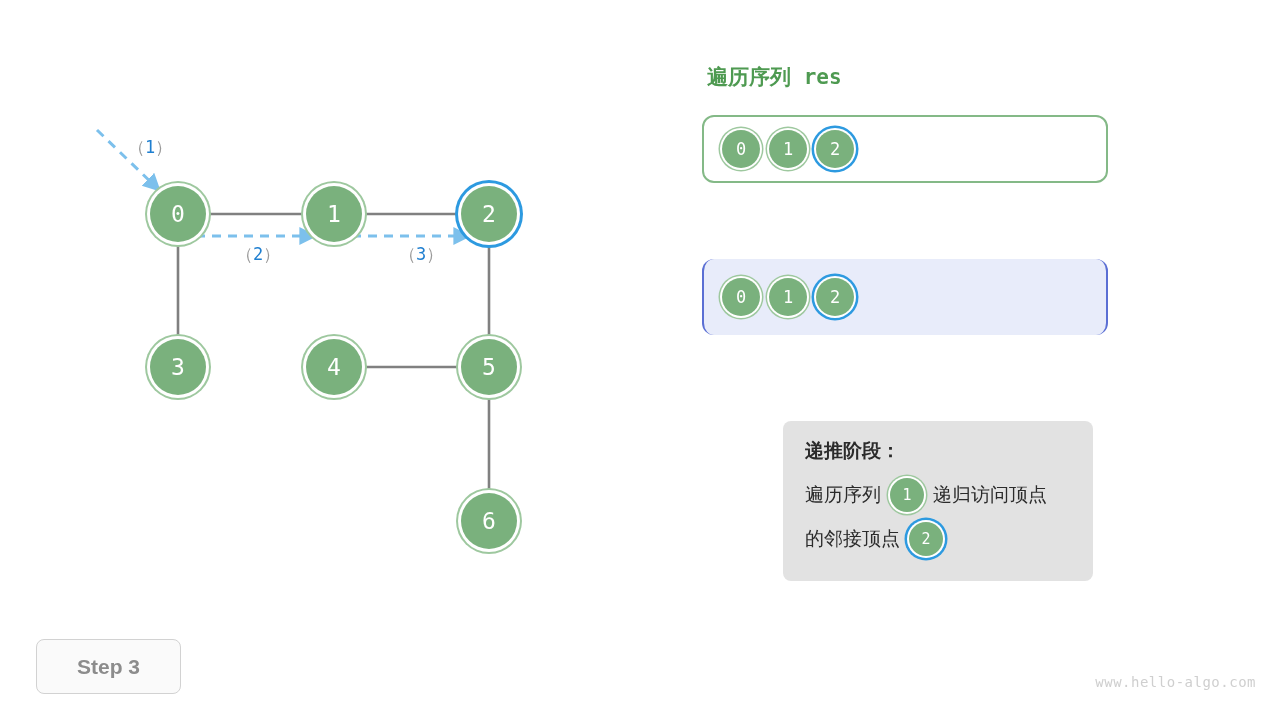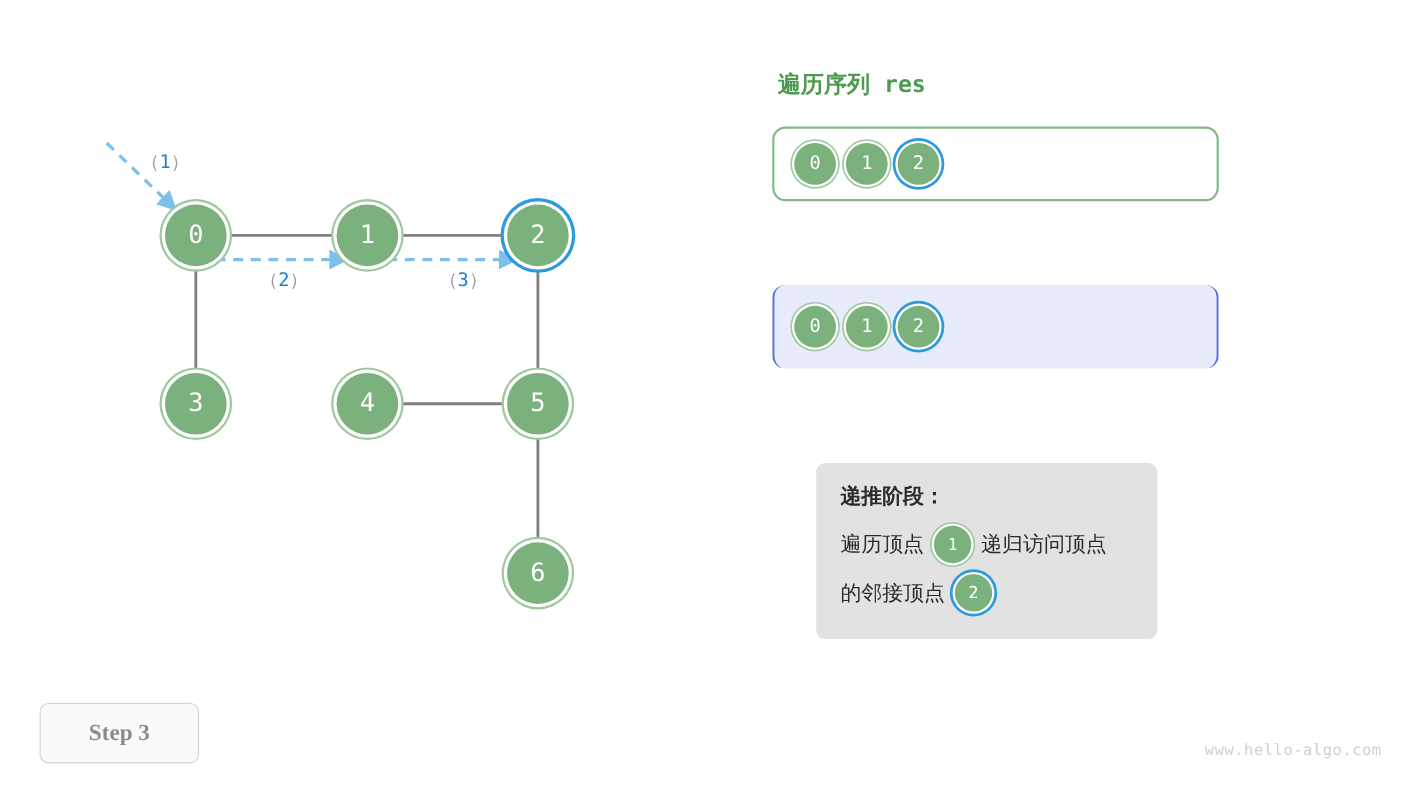--- a/index.html
+++ b/index.html
@@ -112,20 +112,21 @@
     box-shadow: 0 0 0 2px #ffffff, 0 0 0 4.5px #2d9ae0;
   }
 
   
   #info-card {
     position: absolute;
     background: #e2e2e2;
     border-radius: 8px;
     box-sizing: border-box;
     padding: 17px 22px 18px 22px;
+    margin-left: 41px;
   }
   #info-card .info-head {
     font-family: "DejaVu Sans", sans-serif;
     font-weight: bold;
     font-size: 19px;
     color: #2b2b2b;
     margin-bottom: 9px;
   }
   .info-line {
     display: flex;
@@ -142,21 +143,21 @@
   #step-badge {
     position: absolute;
     left: 36px; top: 639px;
     width: 145px; height: 55px;
     border: 1.5px solid #d2d2d2;
     border-radius: 8px;
     background: #fafafa;
     display: flex;
     align-items: center;
     justify-content: center;
-    font-family: Liberation Serif, serif;
+    font-family: Liberation Sans, sans-serif;
     font-weight: bold;
     font-size: 21px;
     color: #8c8c8c;
     box-sizing: border-box;
   }
   #watermark {
     position: absolute;
     right: 24px; top: 674px;
     font-family: "DejaVu Sans Mono", "Liberation Mono", monospace;
     font-size: 14px;
@@ -250,21 +251,21 @@
         <span>1</span>
       </div>
     <div class="chip active">
         <span>2</span>
       </div>
   </div>
 
   <div id="info-card" style="left:66px; top:421px; width:310px; height:160px;">
     <div class="info-head">递推阶段：</div>
     <div class="info-line">
-      <span class="txt">遍历顶点</span>
+      <span class="txt">遍历序列</span>
       <span class="chip">
           <span>1</span>
         </span>
       <span class="txt">递归访问顶点</span>
     </div>
     <div class="info-line">
       <span class="txt">的邻接顶点</span>
       <span class="chip active">
           <span>2</span>
         </span>

